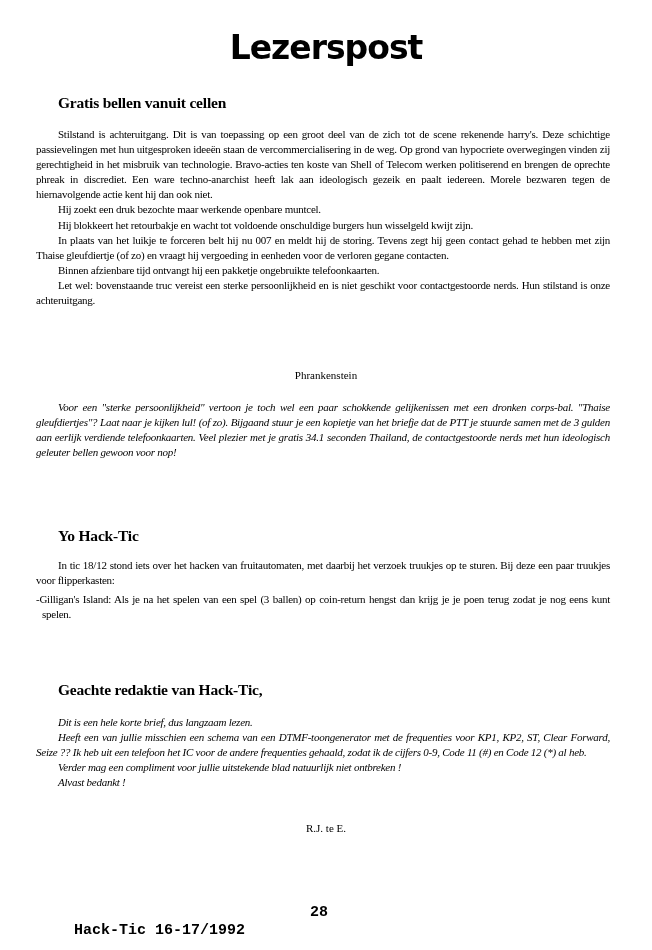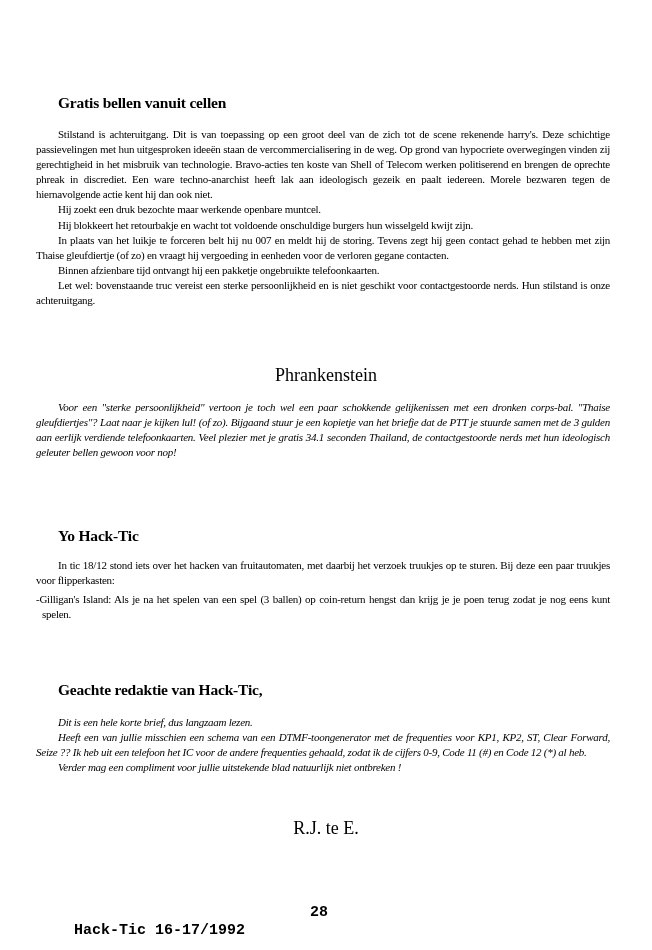--- a/index.html
+++ b/index.html
@@ -19,34 +19,35 @@
     position: absolute; left: 36px; width: 574px;
     font-family: "Liberation Serif", serif; font-size: 11px; line-height: 15.1px;
     letter-spacing: -0.25px;
   }
   .body p { margin: 0; text-align: justify; text-align-last: left; }
   .body p.ind { text-indent: 22px; }
   .body p.it { font-style: italic; }
   .body p.hang { padding-left: 6px; text-indent: -6px; margin-top: 4px; }
   .sig {
     position: absolute; left: 0; width: 652px; text-align: center;
-    font-family: "Liberation Serif", serif; font-size: 18px; line-height: 18px;
+    font-family: "Liberation Serif", serif; font-size: 11px; line-height: 18px;
   }
   .footer {
     position: absolute; left: 38px; top: 904px;
     font-family: "Liberation Mono", monospace; font-weight: bold; font-size: 15px;
     line-height: 18px; white-space: pre;
   }
   .footer .pg { position: absolute; left: 272px; top: 0; }
 </style>
 </head>
 <body>
 
 <div class="page">
 
+  <h1 class="title">Lezerspost</h1>
 
   <h2 class="h" style="top:94px;">Gratis bellen vanuit cellen</h2>
 
   <div class="body" style="top:127px;">
     <p class="ind">Stilstand is achteruitgang. Dit is van toepassing op een groot deel van de zich tot de scene rekenende harry's. Deze schichtige passievelingen met hun uitgesproken ideeën staan de vercommercialisering in de weg. Op grond van hypocriete overwegingen vinden zij gerechtigheid in het misbruik van technologie. Bravo-acties ten koste van Shell of Telecom werken politiserend en brengen de oprechte phreak in discrediet. Een ware techno-anarchist heeft lak aan ideologisch gezeik en paalt iedereen. Morele bezwaren tegen de hiernavolgende actie kent hij dan ook niet.</p>
     <p class="ind">Hij zoekt een druk bezochte maar werkende openbare muntcel.</p>
     <p class="ind">Hij blokkeert het retourbakje en wacht tot voldoende onschuldige burgers hun wisselgeld kwijt zijn.</p>
     <p class="ind">In plaats van het luikje te forceren belt hij nu 007 en meldt hij de storing. Tevens zegt hij geen contact gehad te hebben met zijn Thaise gleufdiertje (of zo) en vraagt hij vergoeding in eenheden voor de verloren gegane contacten.</p>
     <p class="ind">Binnen afzienbare tijd ontvangt hij een pakketje ongebruikte telefoonkaarten.</p>
     <p class="ind">Let wel: bovenstaande truc vereist een sterke persoonlijkheid en is niet geschikt voor contactgestoorde nerds. Hun stilstand is onze achteruitgang.</p>
@@ -64,20 +65,21 @@
     <p class="ind">In tic 18/12 stond iets over het hacken van fruitautomaten, met daarbij het verzoek truukjes op te sturen. Bij deze een paar truukjes voor flipperkasten:</p>
     <p class="hang">-Gilligan's Island: Als je na het spelen van een spel (3 ballen) op coin-return hengst dan krijg je je poen terug zodat je nog eens kunt spelen.</p>
   </div>
 
   <h2 class="h" style="top:681px;text-align:center;">Geachte redaktie van Hack-Tic,</h2>
 
   <div class="body" style="top:715px;font-style:italic;">
     <p class="ind">Dit is een hele korte brief, dus langzaam lezen.</p>
     <p class="ind">Heeft een van jullie misschien een schema van een DTMF-toongenerator met de frequenties voor KP1, KP2, ST, Clear Forward, Seize ?? Ik heb uit een telefoon het IC voor de andere frequenties gehaald, zodat ik de cijfers 0-9, Code 11 (#) en Code 12 (*) al heb.</p>
     <p class="ind">Verder mag een compliment voor jullie uitstekende blad natuurlijk niet ontbreken !</p>
+    <p class="ind">Alvast bedankt !</p>
   </div>
 
   <div class="sig" style="top:819px;">R.J. te E.</div>
 
   <div class="footer">
     <span>Hack-Tic 16-17/1992</span>
     <span class="pg">28</span>
   </div>
 
 </div>

